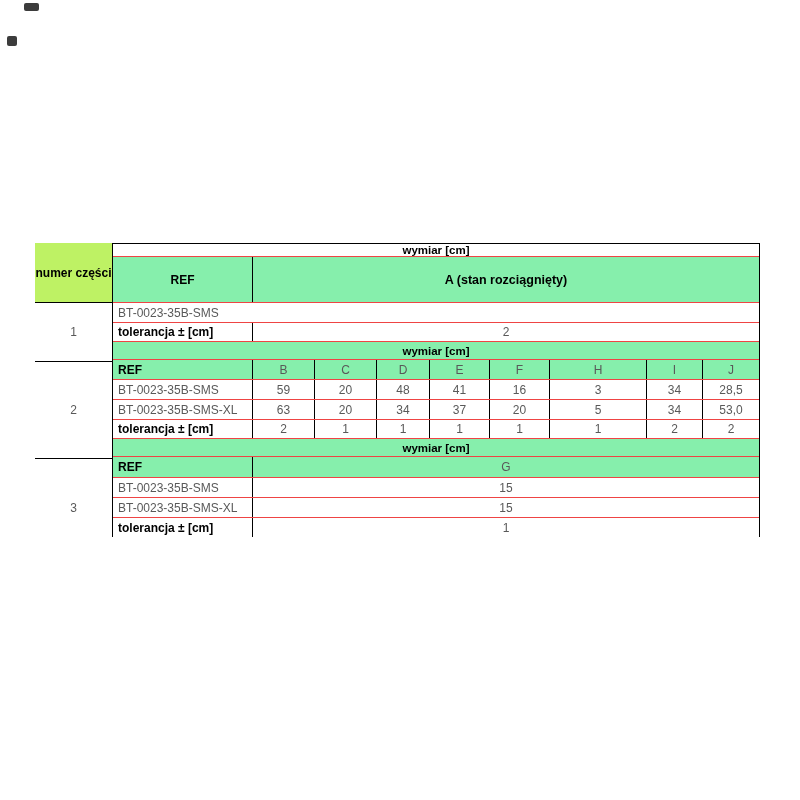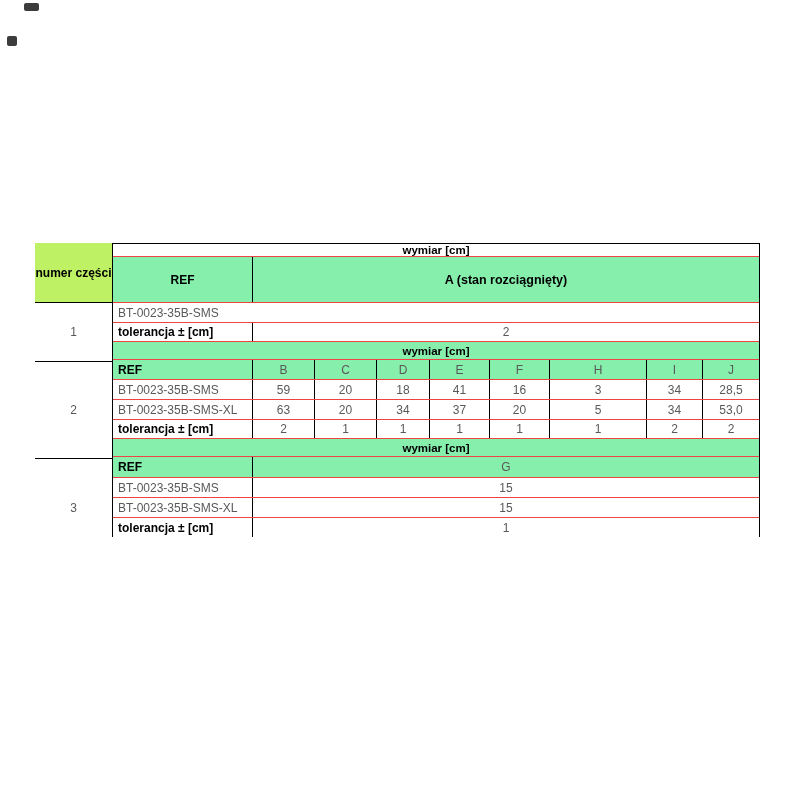--- a/index.html
+++ b/index.html
@@ -83,21 +83,21 @@
       <div class="cell w-e fill">E</div>
       <div class="cell w-f fill">F</div>
       <div class="cell w-h fill">H</div>
       <div class="cell w-i fill">I</div>
       <div class="cell w-j fill">J</div>
     </div>
     <div class="row h20">
       <div class="cell w-ref left">BT-0023-35B-SMS</div>
       <div class="cell w-b">59</div>
       <div class="cell w-c">20</div>
-      <div class="cell w-d">18</div>
+      <div class="cell w-d">48</div>
       <div class="cell w-e">41</div>
       <div class="cell w-f">16</div>
       <div class="cell w-h">3</div>
       <div class="cell w-i">34</div>
       <div class="cell w-j">28,5</div>
     </div>
     <div class="row h20">
       <div class="cell w-ref left">BT-0023-35B-SMS-XL</div>
       <div class="cell w-b">63</div>
       <div class="cell w-c">20</div>

